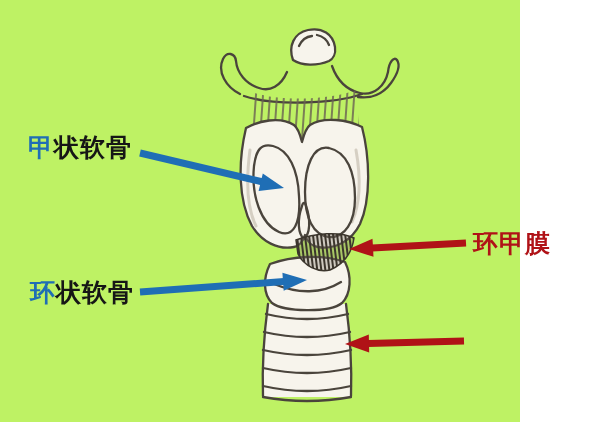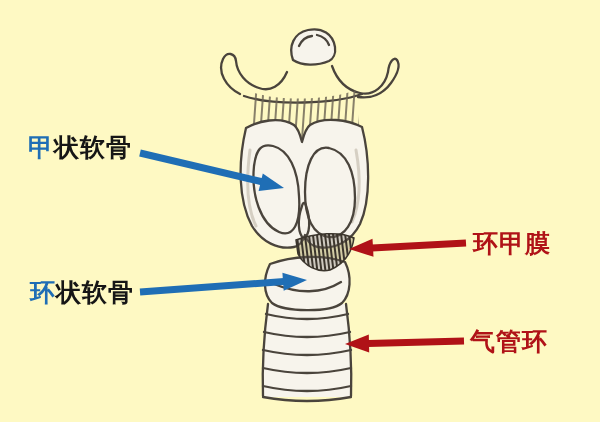--- a/index.html
+++ b/index.html
@@ -4,21 +4,21 @@
 <title>Diagram</title>
 <style>
   * { margin:0; padding:0; box-sizing:border-box; }
   html,body { background:#ffffff; }
   body {
     width:600px; height:422px;
     font-family:"Liberation Sans","DejaVu Sans",sans-serif;
     overflow:hidden;
   }
   .stage {
-    position:relative; width:600px; height:422px; background:#fef9c3;text-align:right;
+    position:relative; width:520px; height:422px; background:#bef264;text-align:right;
   }
   .stage svg { position:absolute; left:0; top:0; }
 
   .label {
     position:absolute;
     font-size:25px;
     font-weight:700;
     letter-spacing:1px;
     color:var(--text,#161616);
     white-space:nowrap;
@@ -140,15 +140,14 @@
   <div class="label" style="left:28px; top:133px;">
     <span class="hl">甲</span><span>状软骨</span>
   </div>
 
   <div class="label red" style="left:473px; top:229px;">环甲膜</div>
 
   <div class="label" style="left:30px; top:278px;">
     <span class="hl">环</span><span>状软骨</span>
   </div>
 
-  <div class="label red" style="left:470px; top:327px;">气管环</div>
 
 </div>
 
 </body></html>

